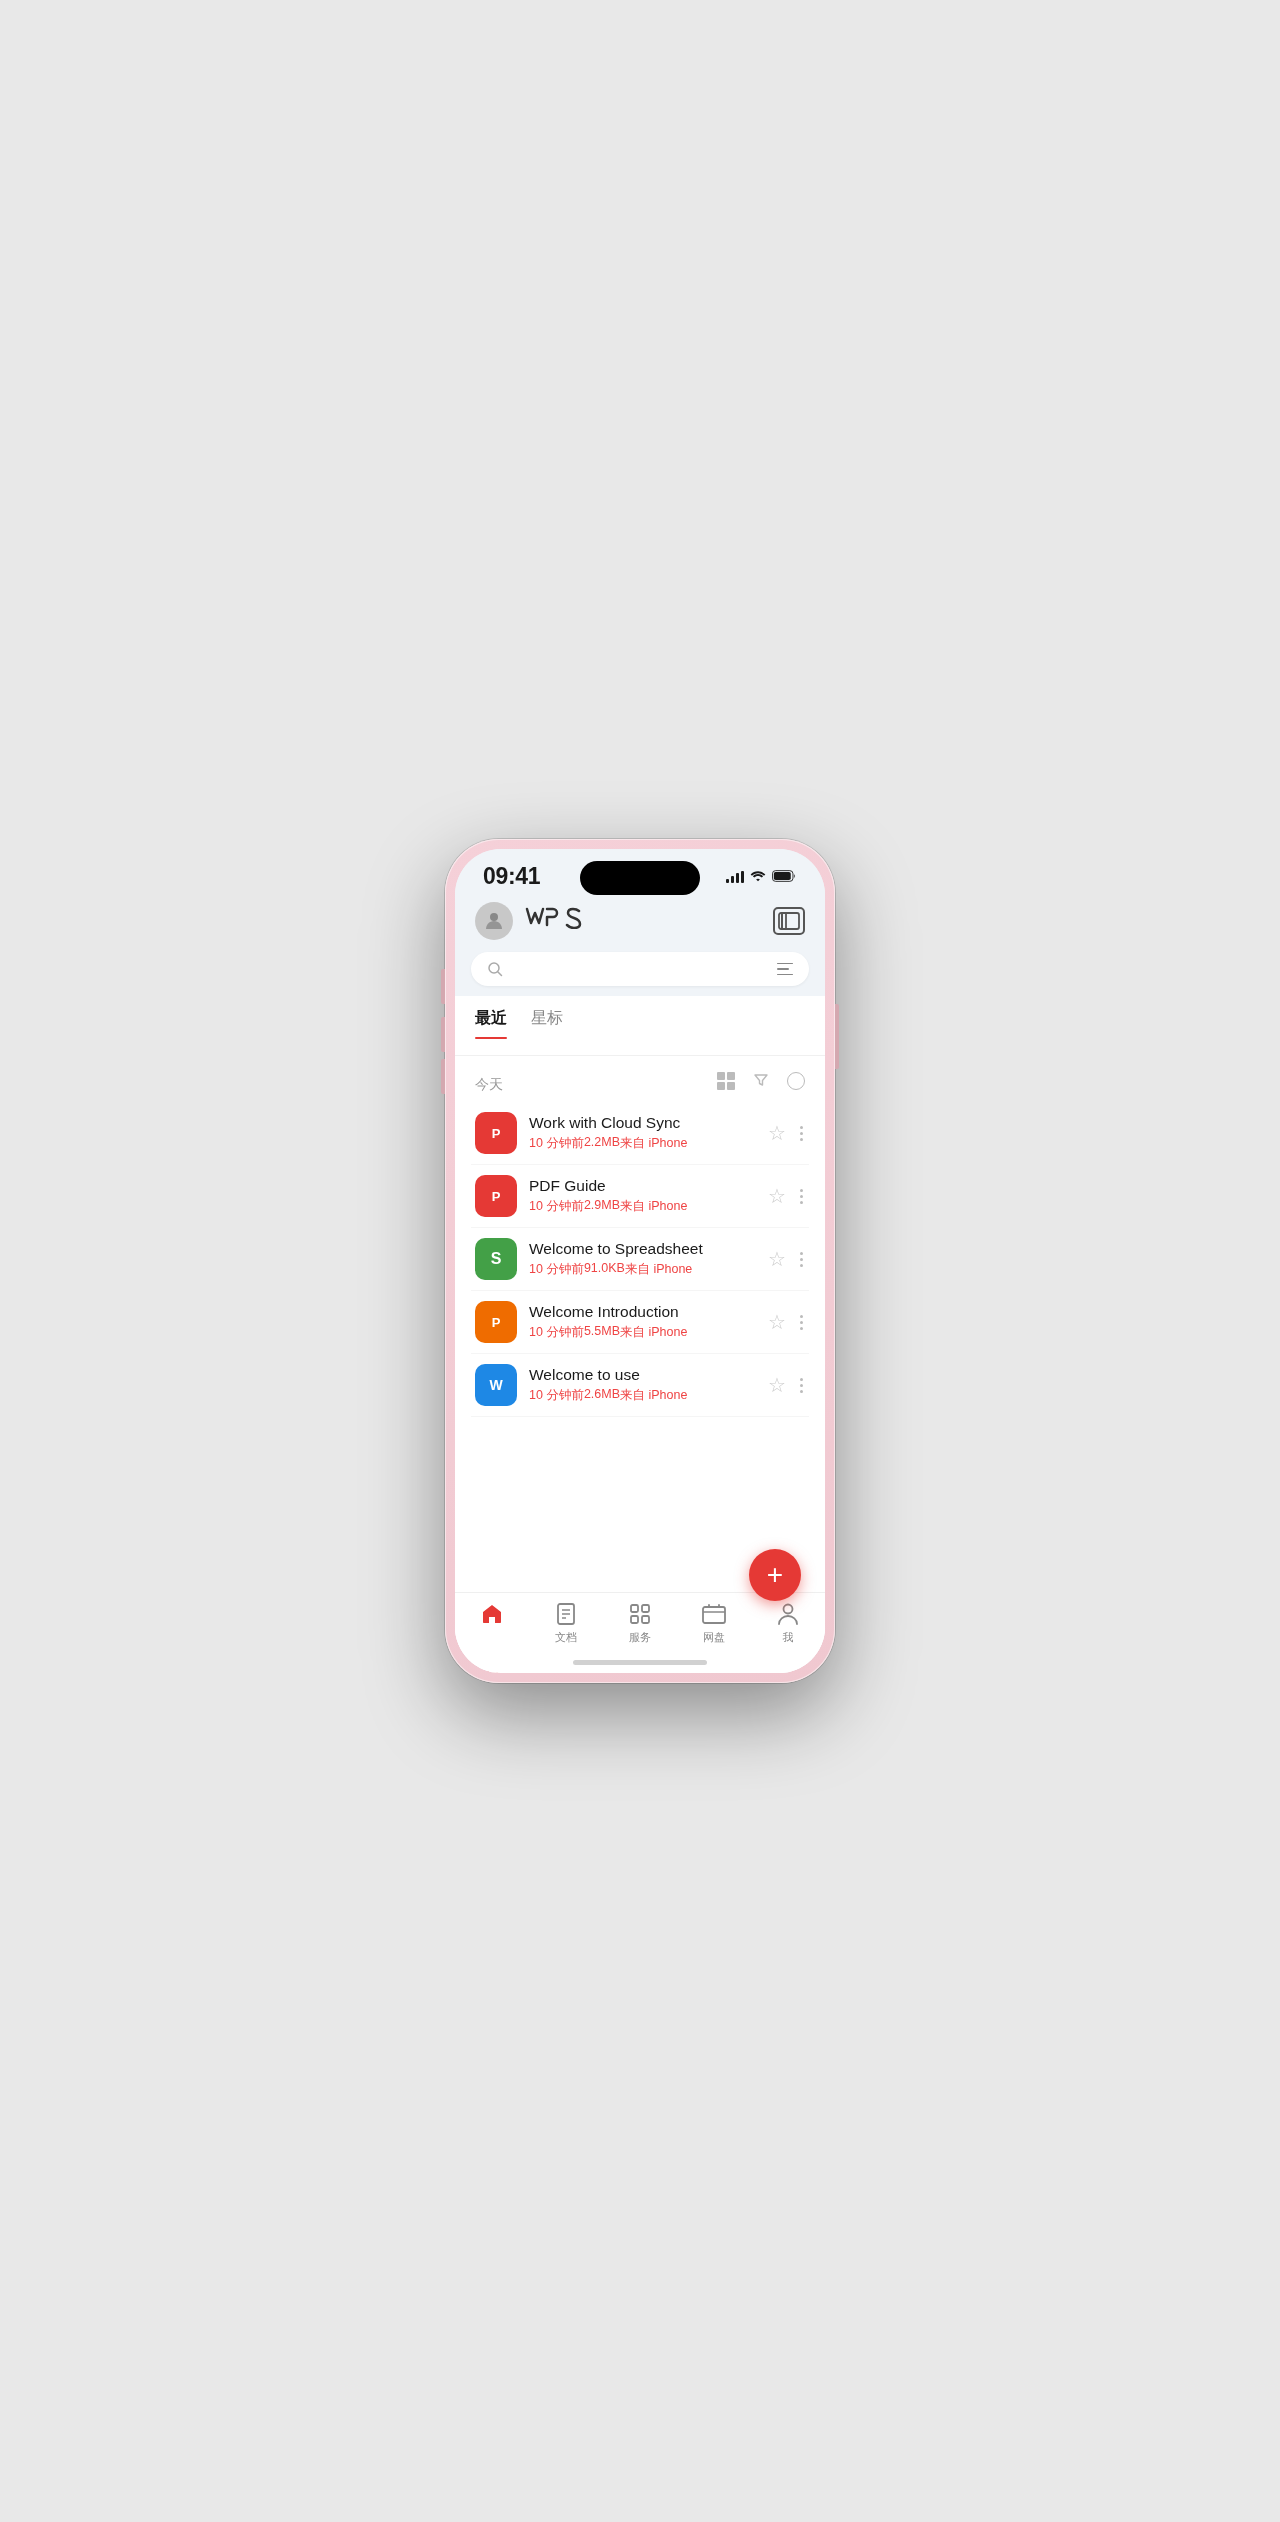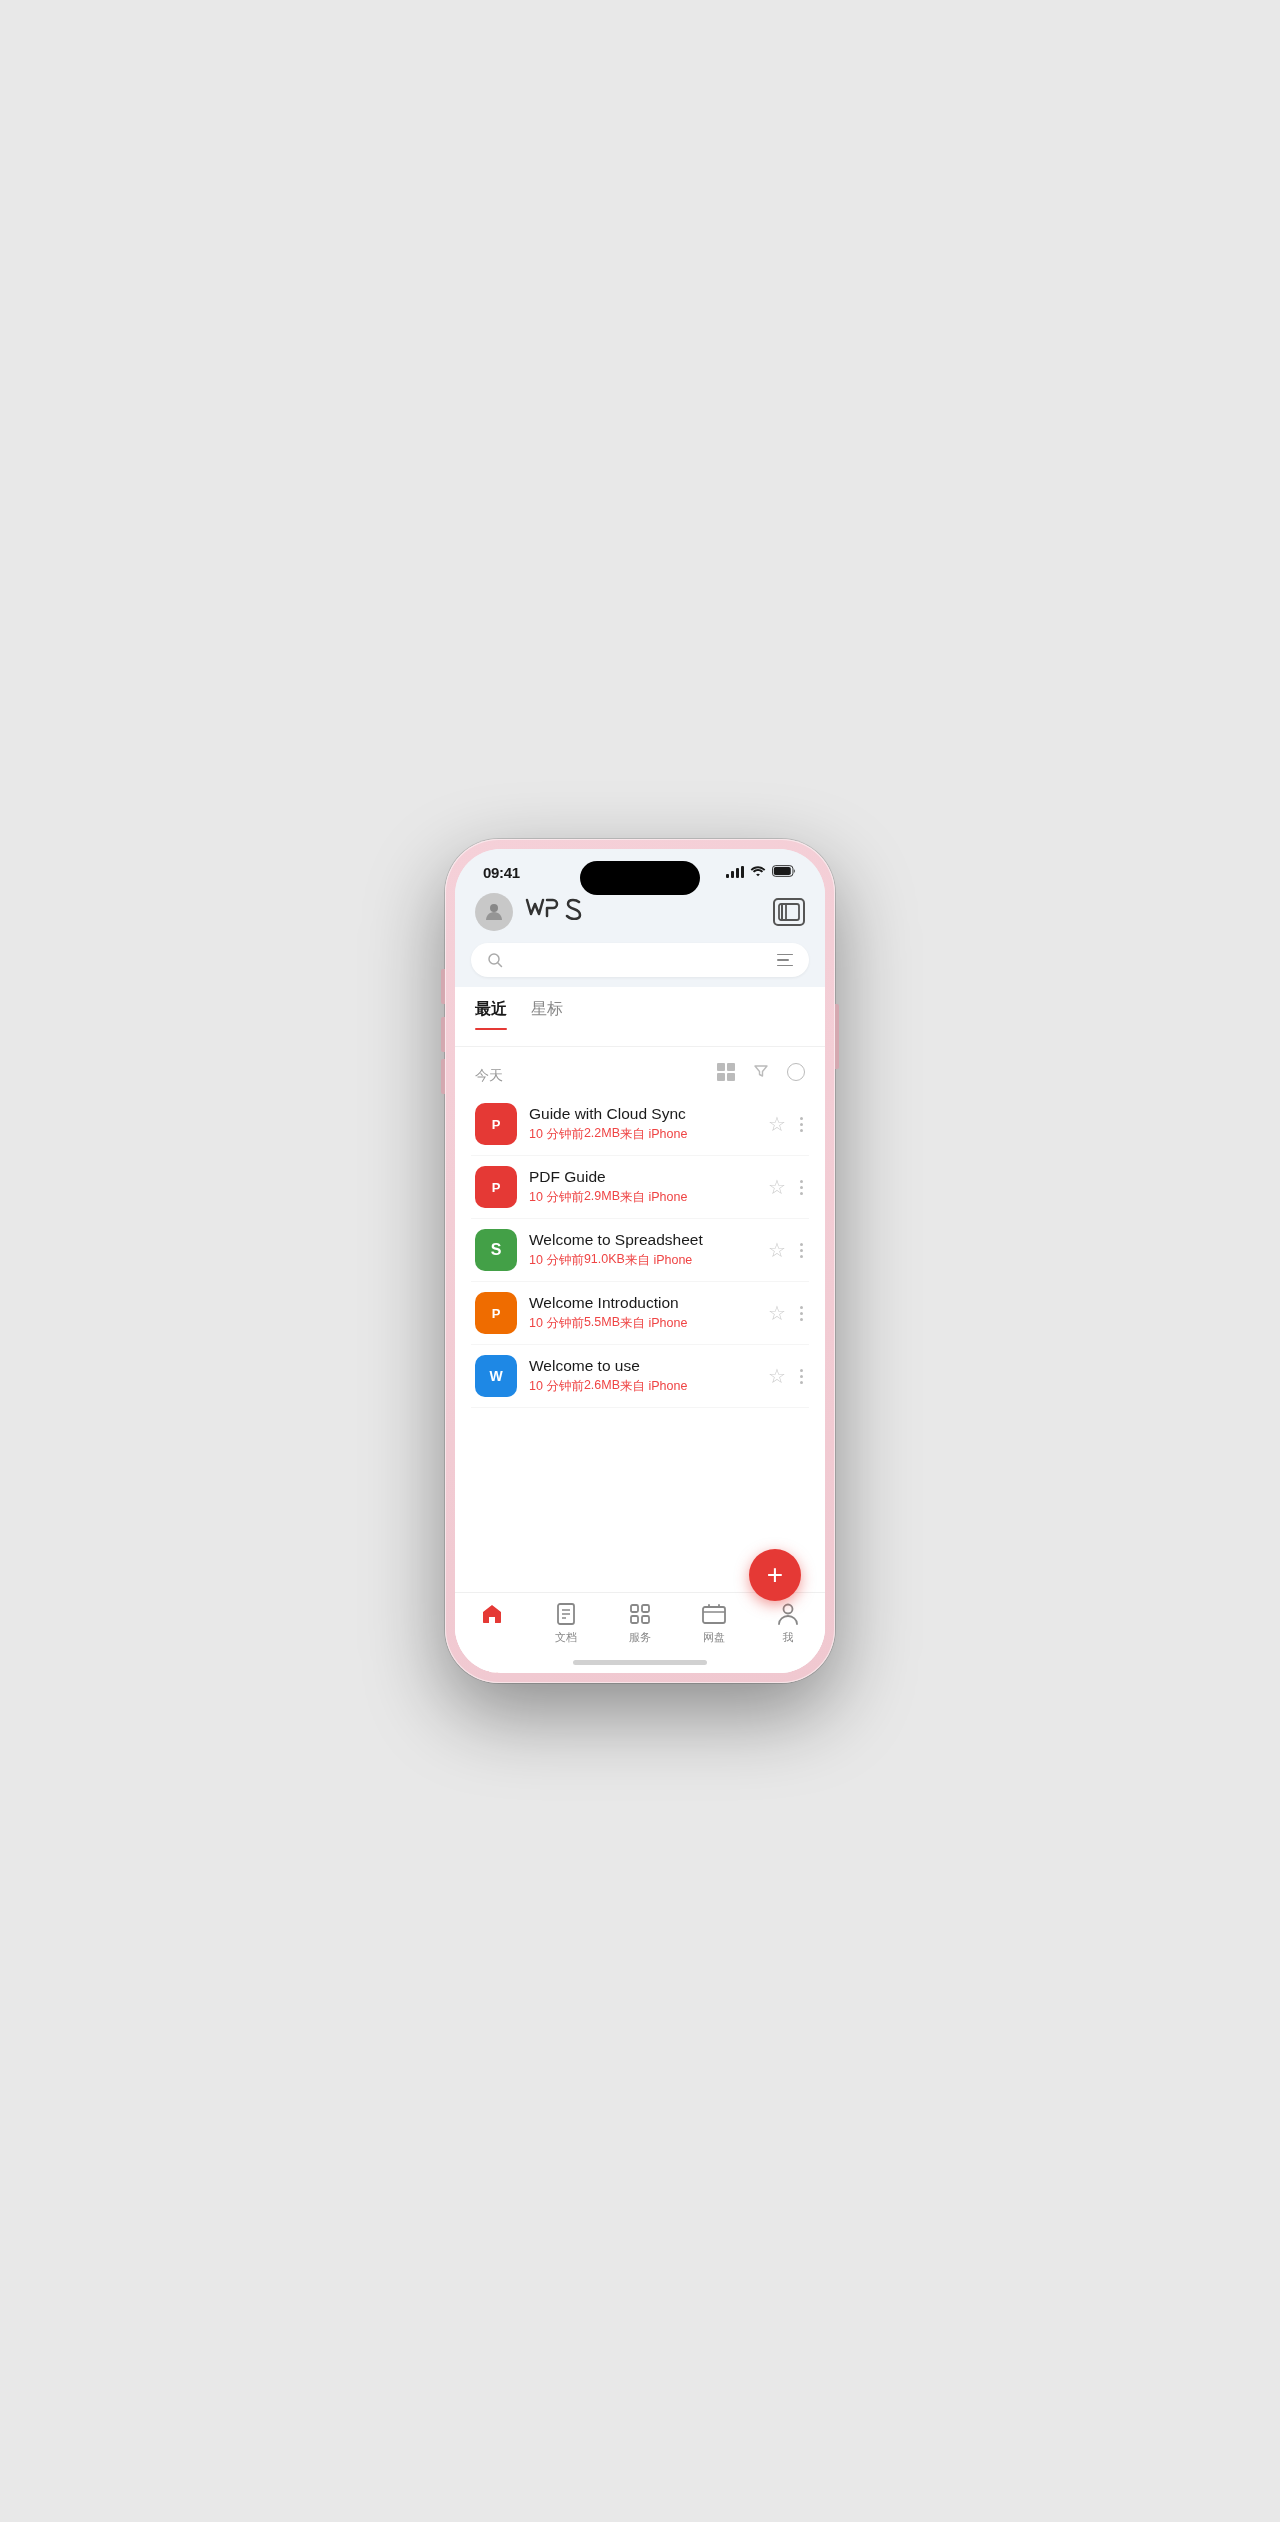--- a/index.html
+++ b/index.html
@@ -64,21 +64,21 @@
       background: #f0f4f8;
       display: flex;
       justify-content: space-between;
       align-items: center;
       padding: 14px 28px 4px;
       flex-shrink: 0;
       position: relative;
     }
 
     .status-time {
-      font-size: 15px;
+      font-size: 23px;
       font-weight: 600;
       color: #1a1a1a;
       letter-spacing: -0.3px;
     }
 
     .status-icons {
       display: flex;
       align-items: center;
       gap: 6px;
     }
@@ -580,21 +580,21 @@
           </div>
         </div>
 
         <div class="file-list">
 
           <div class="file-item">
             <div class="file-icon pdf">
               <span class="pdf-letter">P</span>
             </div>
             <div class="file-info">
-              <div class="file-name">Guide with Cloud Sync</div>
+              <div class="file-name">Work with Cloud Sync</div>
               <div class="file-meta">
                 <span>10 分钟前</span>
                 <span>2.2MB</span>
                 <span>来自 iPhone</span>
               </div>
             </div>
             <div class="file-actions">
               <span class="star-icon">☆</span>
               <div class="more-icon">
                   <span></span>

